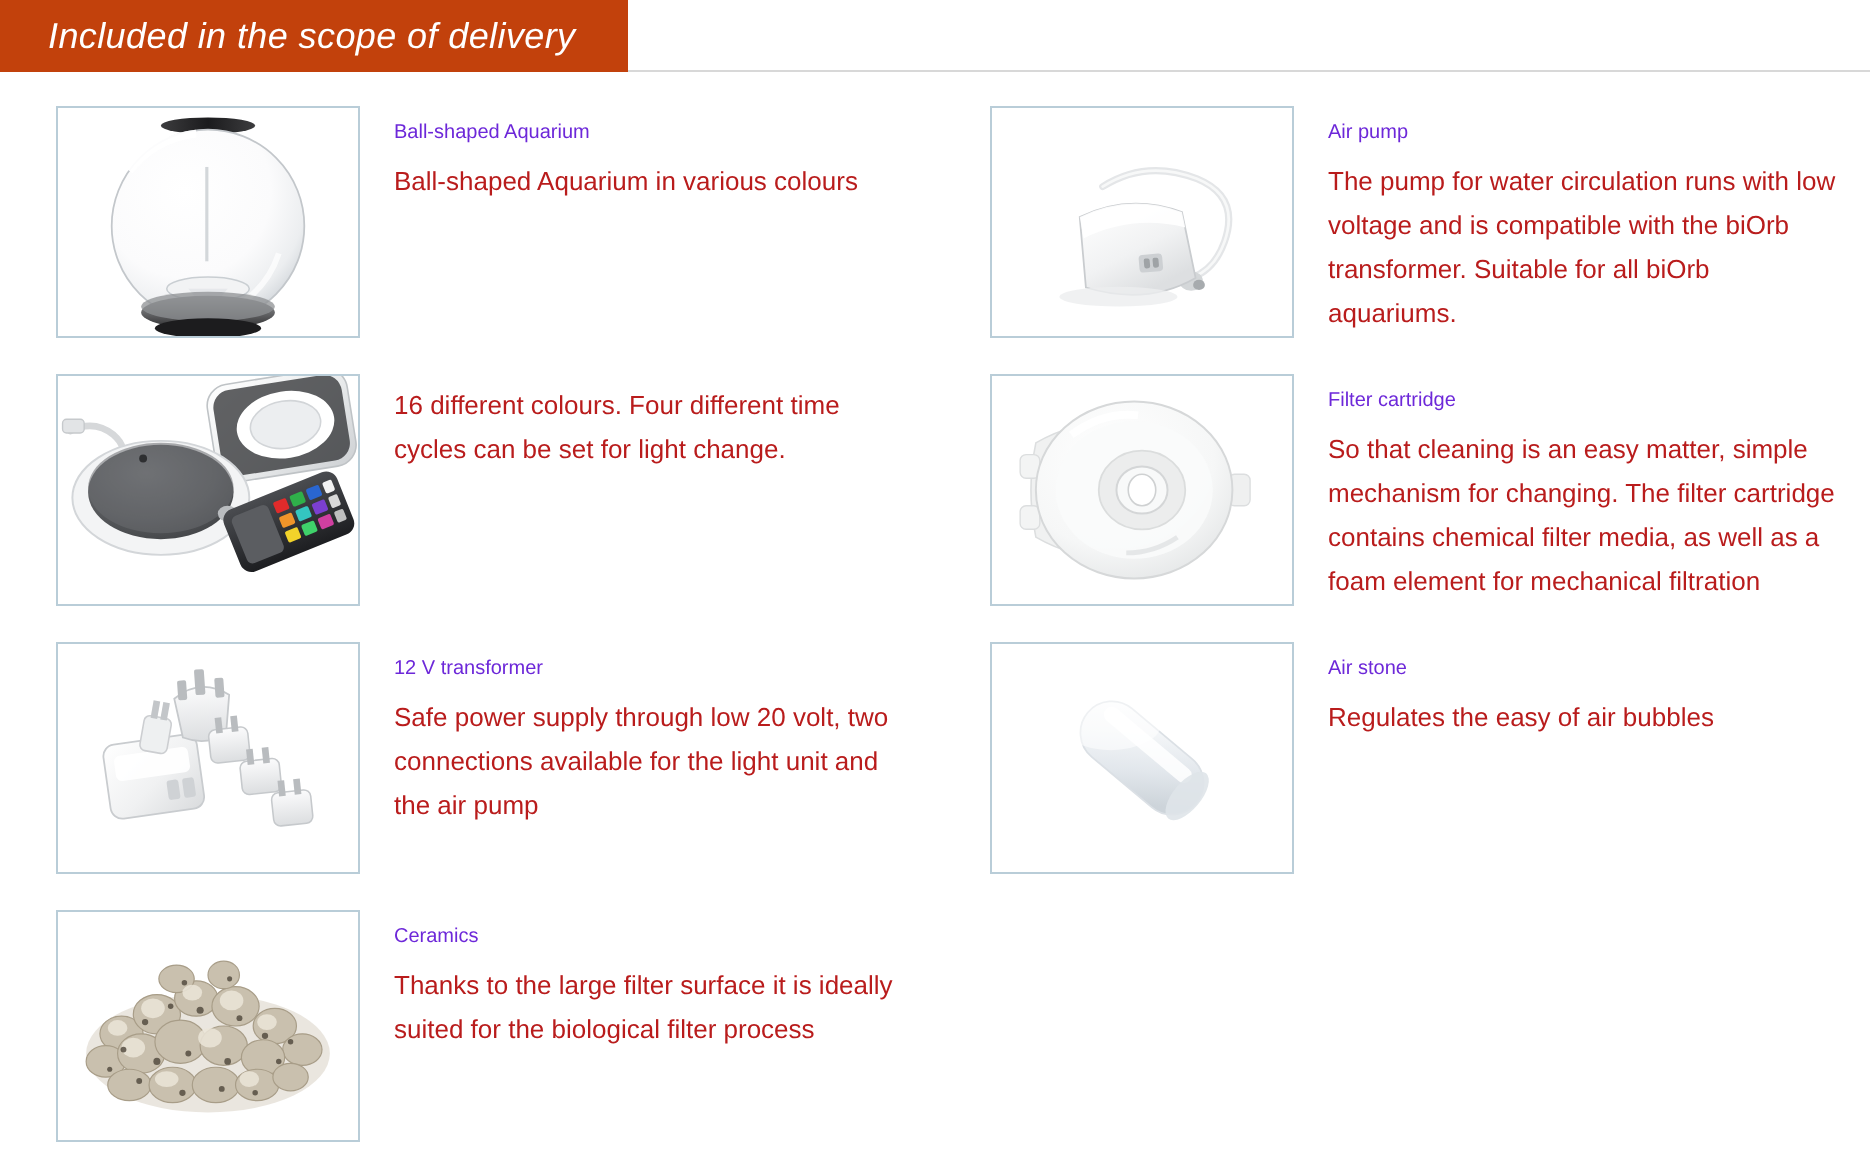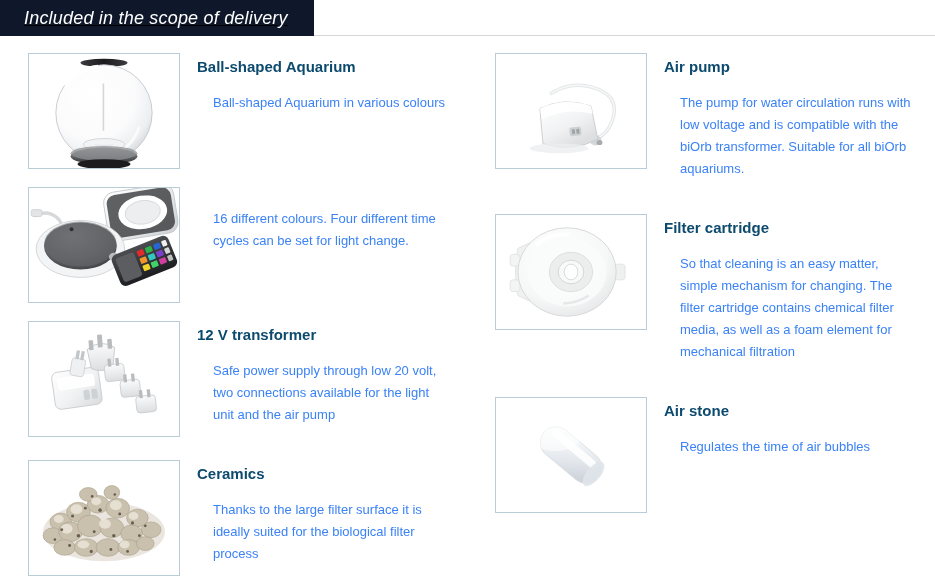--- a/index.html
+++ b/index.html
@@ -27,26 +27,25 @@
     right: 0;
     bottom: 0;
     height: 1px;
     background: #d8d8d8;
   }
   .banner {
     position: absolute;
     left: 0;
     top: 0;
     height: 36px;
-    background: #0f172a;
+    background: #c2410c;
     display: flex;
     align-items: center;
     padding: 0 26px 0 24px;
     z-index: 2;
-    text-decoration: underline;
   }
   .banner-title {
     color: #ffffff;
     font-style: italic;
     font-size: 18px;
     font-weight: 400;
     letter-spacing: 0.2px;
     white-space: nowrap;
   }
 
@@ -80,31 +79,31 @@
   }
   .thumb svg { display: block; width: 100%; height: 100%; }
 
   .item-text {
     padding-left: 17px;
     padding-top: 5px;
     flex: 1 1 auto;
     min-width: 0;
   }
   .item-title {
-    color: #0c4a6e;
-    font-size: 15px;
-    font-weight: bold;
+    color: #6d28d9;
+    font-size: 10px;
+    font-weight: normal;
     line-height: 18px;
     margin: 0 0 4px 0;
   }
   .item-desc {
-    color: #3b82f6;
+    color: #b91c1c;
     font-size: 13px;
     line-height: 22px;
-    margin: 16px;
+    margin: 0;
     max-width: 258px;
   }
 </style>
 </head>
 <body>
 
 <div class="banner-row">
   <div class="banner-rule"></div>
   <div class="banner">
     <span class="banner-title">Included in the scope of delivery</span>
@@ -431,20 +430,20 @@
             <g transform="translate(76,58) rotate(40) translate(-76,-58)">
               <rect x="40" y="42" width="72" height="32" rx="16" fill="url(#stoneG)" stroke="#dbe0e5" stroke-width="0.9"></rect>
               <rect x="46" y="47" width="56" height="8" rx="4" fill="#ffffff" opacity="0.85"></rect>
               <ellipse cx="106" cy="58" rx="7" ry="15" fill="#dfe4e9" opacity="0.9"></ellipse>
             </g>
             <ellipse cx="60" cy="40" rx="26" ry="14" fill="#ffffff" opacity="0.55"></ellipse>
           </svg>
         </div>
         <div class="item-text">
           <div class="item-title">Air stone</div>
-          <div class="item-desc">Regulates the time of air bubbles</div>
+          <div class="item-desc">Regulates the easy of air bubbles</div>
         </div>
       </div>
 
     </div>
 
   </div>
 </div>
 
 </body></html>

